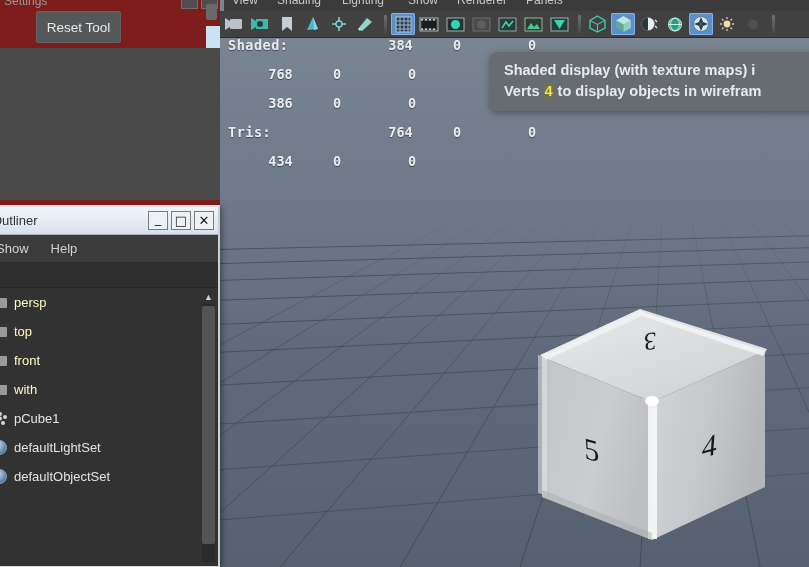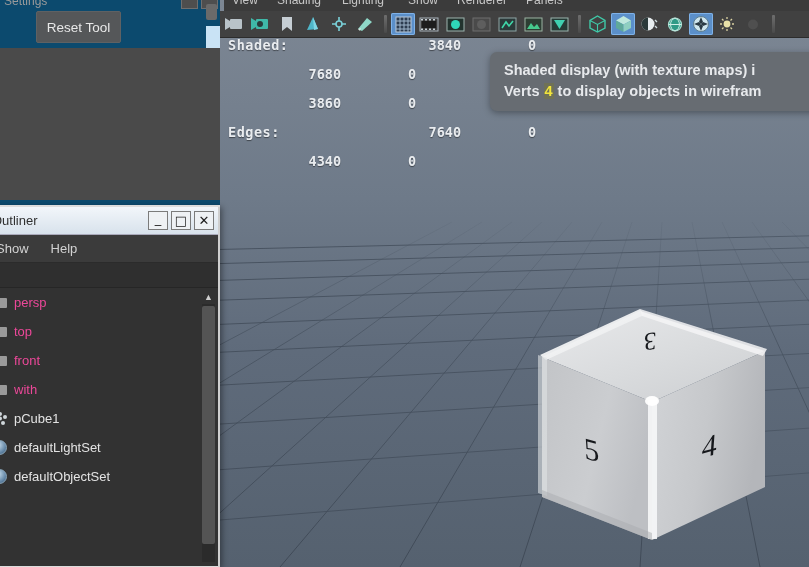--- a/index.html
+++ b/index.html
@@ -17,21 +17,21 @@
   #cube-wrap { position:absolute; left:300px; top:305px; width:262px; height:262px; }
   .num { position:absolute; font-family:"Liberation Serif", serif; color:#16181c;
      font-weight:400; }
 
   
   #hud { position:absolute; left:8px; top:30px; width:370px; z-index:6;
      font-family:"DejaVu Sans Mono", monospace; font-size:13.5px; font-weight:bold;
      color:#e9ecef; text-shadow:0 1px 1px rgba(0,0,0,.45); }
   .hud-row { display:flex; height:29px; align-items:center; }
   .hud-label { width:120px; letter-spacing:.5px; }
-  .hud-c1 { width:105px; text-align:right; }
+  .hud-c1 { width:105px; text-align:center; }
   .hud-c2 { width:75px; text-align:left; }
   .hud-c3 { width:70px; text-align:left; }
 
   
   #tooltip { position:absolute; left:270px; top:52px; width:340px; z-index:9;
      background:#676c72; border-radius:7px; padding:8px 12px 9px 14px;
      box-shadow:0 2px 7px rgba(0,0,0,.35); color:#e7e9ec;
      font-size:14.5px; font-weight:bold; line-height:21px; white-space:nowrap; }
   #tooltip .hl { color:#f2e53c; background:#6f7157; padding:0 1px; }
 
@@ -45,21 +45,21 @@
      display:flex; align-items:center; padding-left:3px; }
   .tb-ico { width:24px; height:22px; margin-right:2px; position:relative;
      display:flex; align-items:center; justify-content:center; border-radius:2px; }
   .tb-ico.sel { background:#5b8fc9; box-shadow:inset 0 0 0 1px #7fb2e8; }
   .tb-sep { width:6px; height:18px; margin:0 3px; position:relative; }
   .tb-sep::after { content:""; position:absolute; left:2px; top:0; width:3px; height:18px;
      background:linear-gradient(180deg,#6e6e6e,#4a4a4a); border-radius:1px; }
 
   
   #tool-panel { position:absolute; left:0; top:0; width:220px; height:208px;
-     background:#0c4a6e; z-index:5; }
+     background:#7f1d1d; z-index:5; }
   #tool-title { position:absolute; left:4px; top:-6px; font-size:12px; color:#9a9a9a; }
   .tsbtn { position:absolute; height:32px; background:#555759; color:#e8e8e8;
      font-size:13.5px; display:flex; align-items:center; justify-content:center;
      border:1px solid #5f6163; border-radius:2px; }
   #btn-reset { left:36px; top:11px; width:85px; }
   #btn-help { left:124px; top:11px; width:77px; }
   #ts-scroll { position:absolute; right:3px; top:4px; width:11px; height:16px;
      background:#6a6a6a; border-radius:2px; }
   #ts-blue { position:absolute; right:0; top:26px; width:14px; height:24px;
      background:#c9e3f5; }
@@ -85,21 +85,21 @@
   #ol-menu { height:28px; background:#3b3b3b; display:flex; align-items:center;
      border-bottom:1px solid #2b2b2b; }
   #ol-menu .omi { font-size:13px; color:#d2d2d2; margin-right:22px; }
   #ol-menu .omi:first-child { margin-left:12px; }
   #ol-search { height:25px; background:#2f2f2f; border-bottom:1px solid #262626; }
   #ol-list { position:relative; height:278px; background:#323232; overflow:hidden; }
   .ol-row { height:29px; display:flex; align-items:center; padding-left:8px; }
   .ol-ico { width:17px; height:15px; margin-right:5px; position:relative;
      flex:0 0 17px; display:flex; align-items:center; }
   .ol-lbl { font-size:13px; }
-  .ol-row.dim .ol-lbl { color:#ec4899; }
+  .ol-row.dim .ol-lbl { color:#fef9c3; }
   .ol-row.lit .ol-lbl { color:#e3e3e3; }
   #ol-sb { position:absolute; right:3px; top:2px; width:13px; height:274px; }
   #ol-sb-up { width:13px; height:13px; display:flex; align-items:center;
      justify-content:center; color:#cfcfcf; font-size:9px; }
   #ol-sb-track { position:absolute; top:14px; width:13px; height:258px; background:#2b2b2b; }
   #ol-sb-thumb { position:absolute; top:16px; width:13px; height:238px;
      background:#545454; border-radius:2px; }
   #ol-right-edge { position:absolute; right:-2px; top:0; width:2px; height:362px;
      background:#cfcfcf; }
 
@@ -214,21 +214,21 @@
         <span class="hud-c1">768</span>
         <span class="hud-c2">0</span>
         <span class="hud-c3">0</span>
       </div>
       <div class="hud-row">
         <span class="hud-c1">386</span>
         <span class="hud-c2">0</span>
         <span class="hud-c3">0</span>
       </div>
       <div class="hud-row">
-        <span class="hud-label">Edges:</span>
+        <span class="hud-label">Tris:</span>
         <span class="hud-c1">764</span>
         <span class="hud-c2">0</span>
         <span class="hud-c3">0</span>
       </div>
       <div class="hud-row">
         <span class="hud-c1">434</span>
         <span class="hud-c2">0</span>
         <span class="hud-c3">0</span>
       </div>
     </div>

